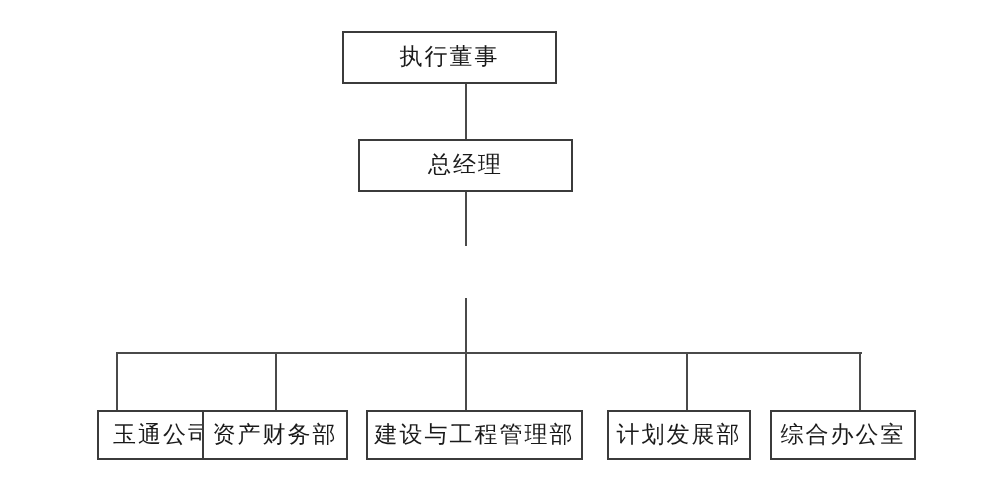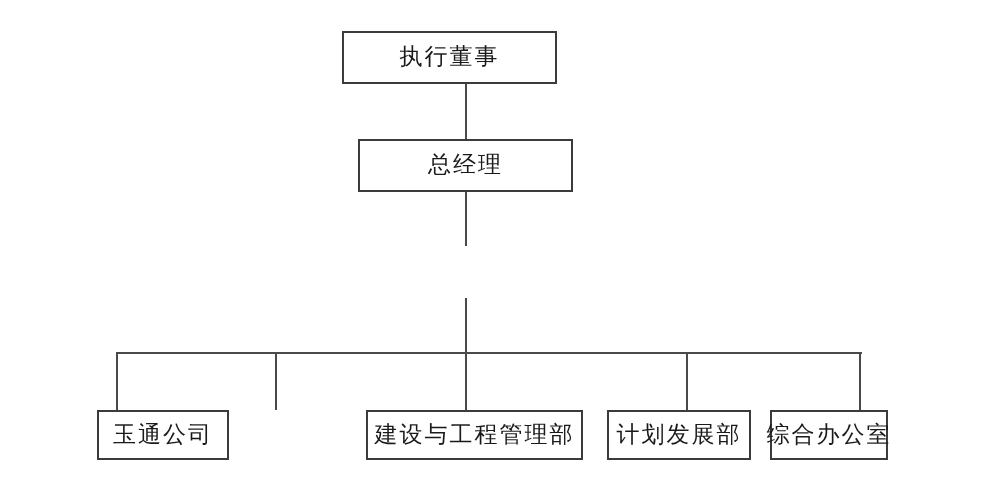--- a/index.html
+++ b/index.html
@@ -39,21 +39,21 @@
     padding-bottom: 2px;
   }
   .org-box.level-top   { left: 342px; top: 31px;  width: 215px; height: 53px; }
   .org-box.level-mid   { left: 358px; top: 139px; width: 215px; height: 53px; align-items: center; }
   .org-box.level-sub   { left: 358px; top: 246px; width: 215px; height: 53px; }
 
   .org-box.leaf-0 { left: 49px;  top: 410px; width: 132px; height: 50px; margin-left: 48px; }
   .org-box.leaf-1 { left: 202px; top: 410px; width: 146px; height: 50px; }
   .org-box.leaf-2 { left: 366px; top: 410px; width: 217px; height: 50px; }
   .org-box.leaf-3 { left: 607px; top: 410px; width: 144px; height: 50px; }
-  .org-box.leaf-4 { left: 770px; top: 410px; width: 118px; height: 50px; }
+  .org-box.leaf-4 { left: 770px; top: 410px; width: 146px; height: 50px; }
 
   .connector {
     position: absolute;
     background: #4a4a4a;
     z-index: 1;
   }
   .connector.v { width: 2px; }
   .connector.h { height: 2px; }
 
   
@@ -92,20 +92,23 @@
 
   <div class="org-box level-mid">
     <span class="org-box-label">总经理</span>
   </div>
 
 
   <div class="org-box leaf-0">
     <span class="org-box-label">玉通公司</span>
   </div>
 
+  <div class="org-box leaf-1">
+    <span class="org-box-label">资产财务部</span>
+  </div>
 
   <div class="org-box leaf-3">
     <span class="org-box-label">计划发展部</span>
   </div>
 
   <div class="org-box leaf-2">
     <span class="org-box-label">建设与工程管理部</span>
   </div>
 
   <div class="org-box leaf-4">

